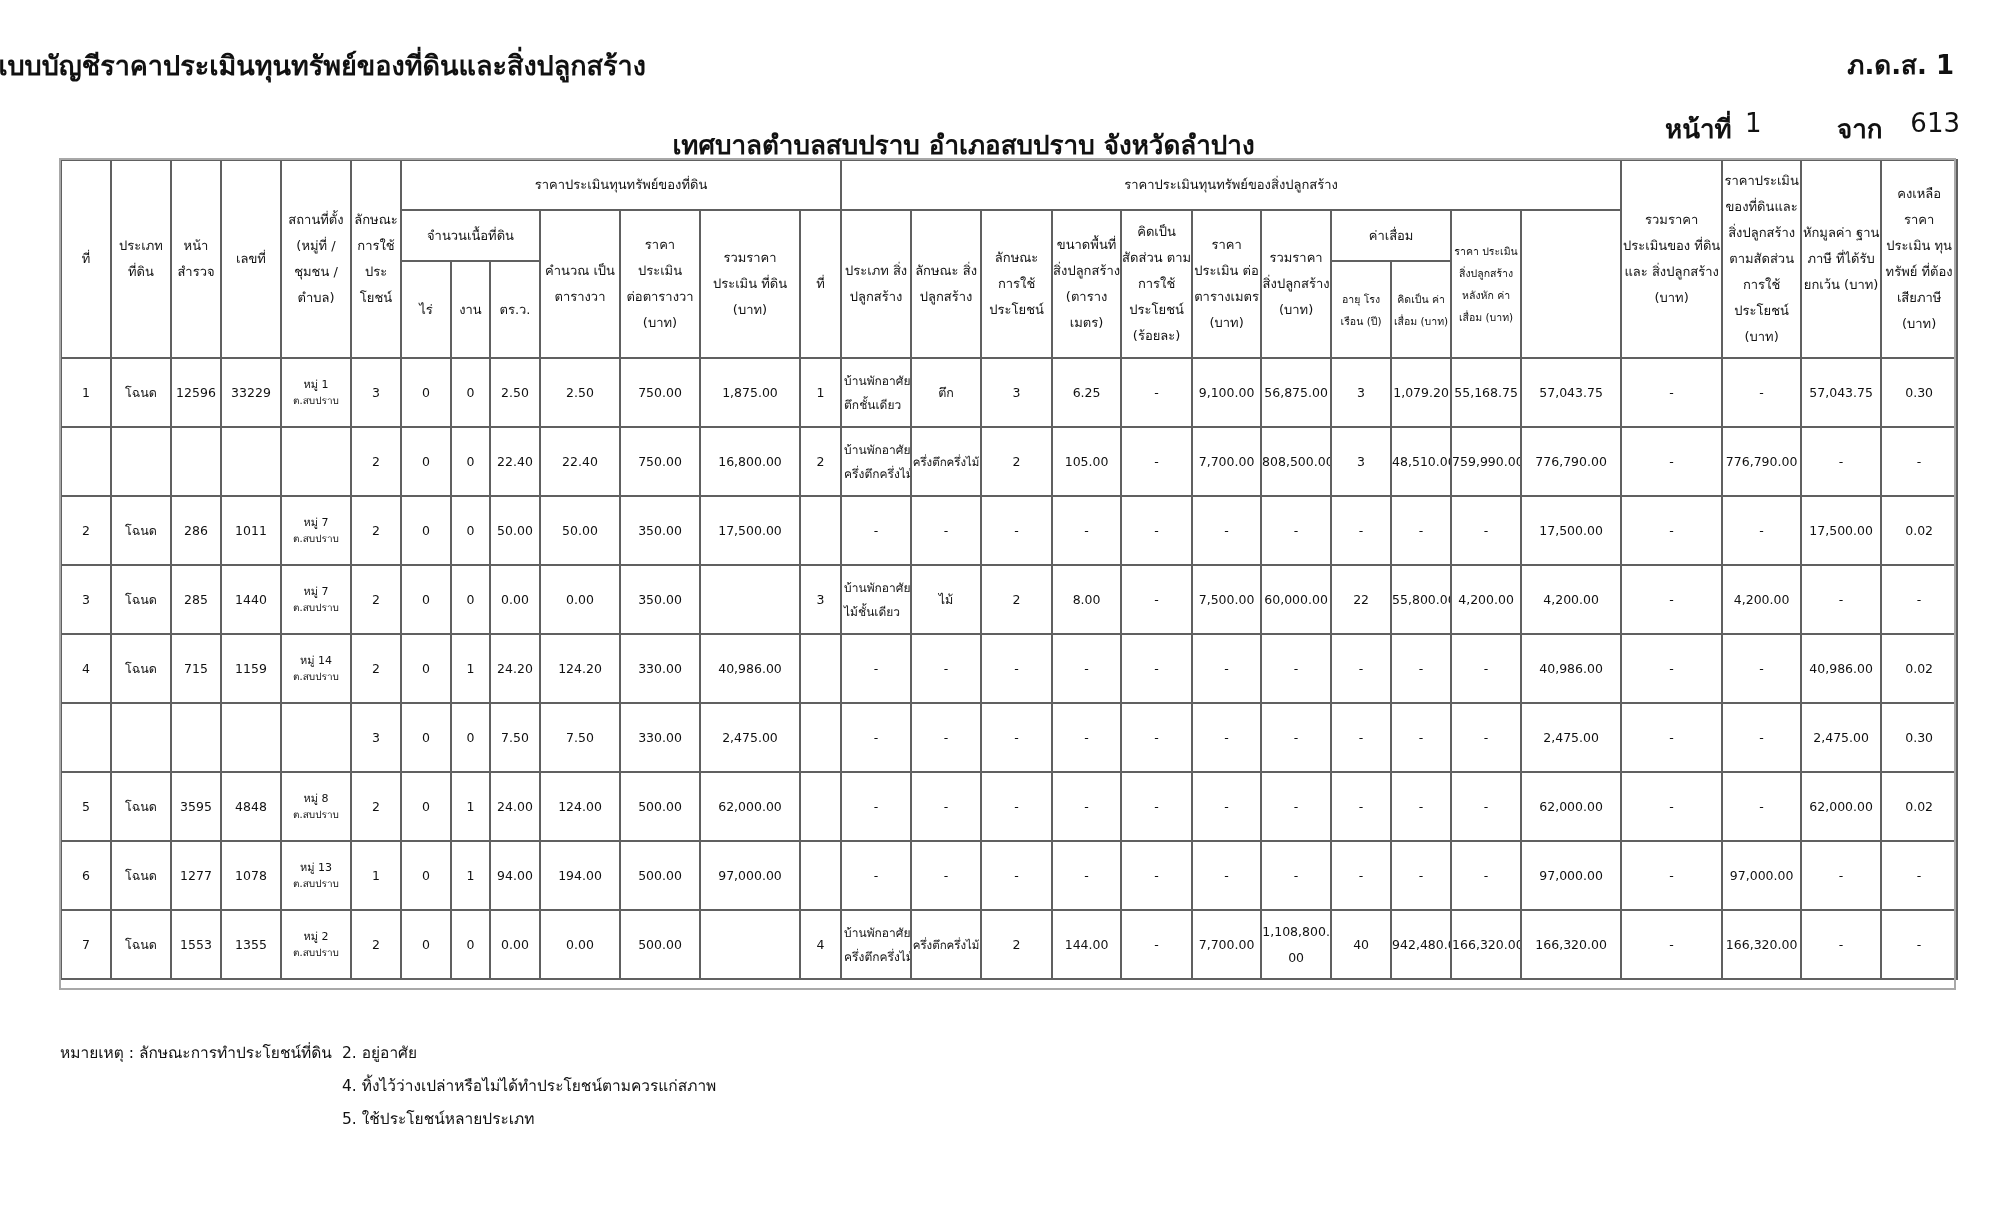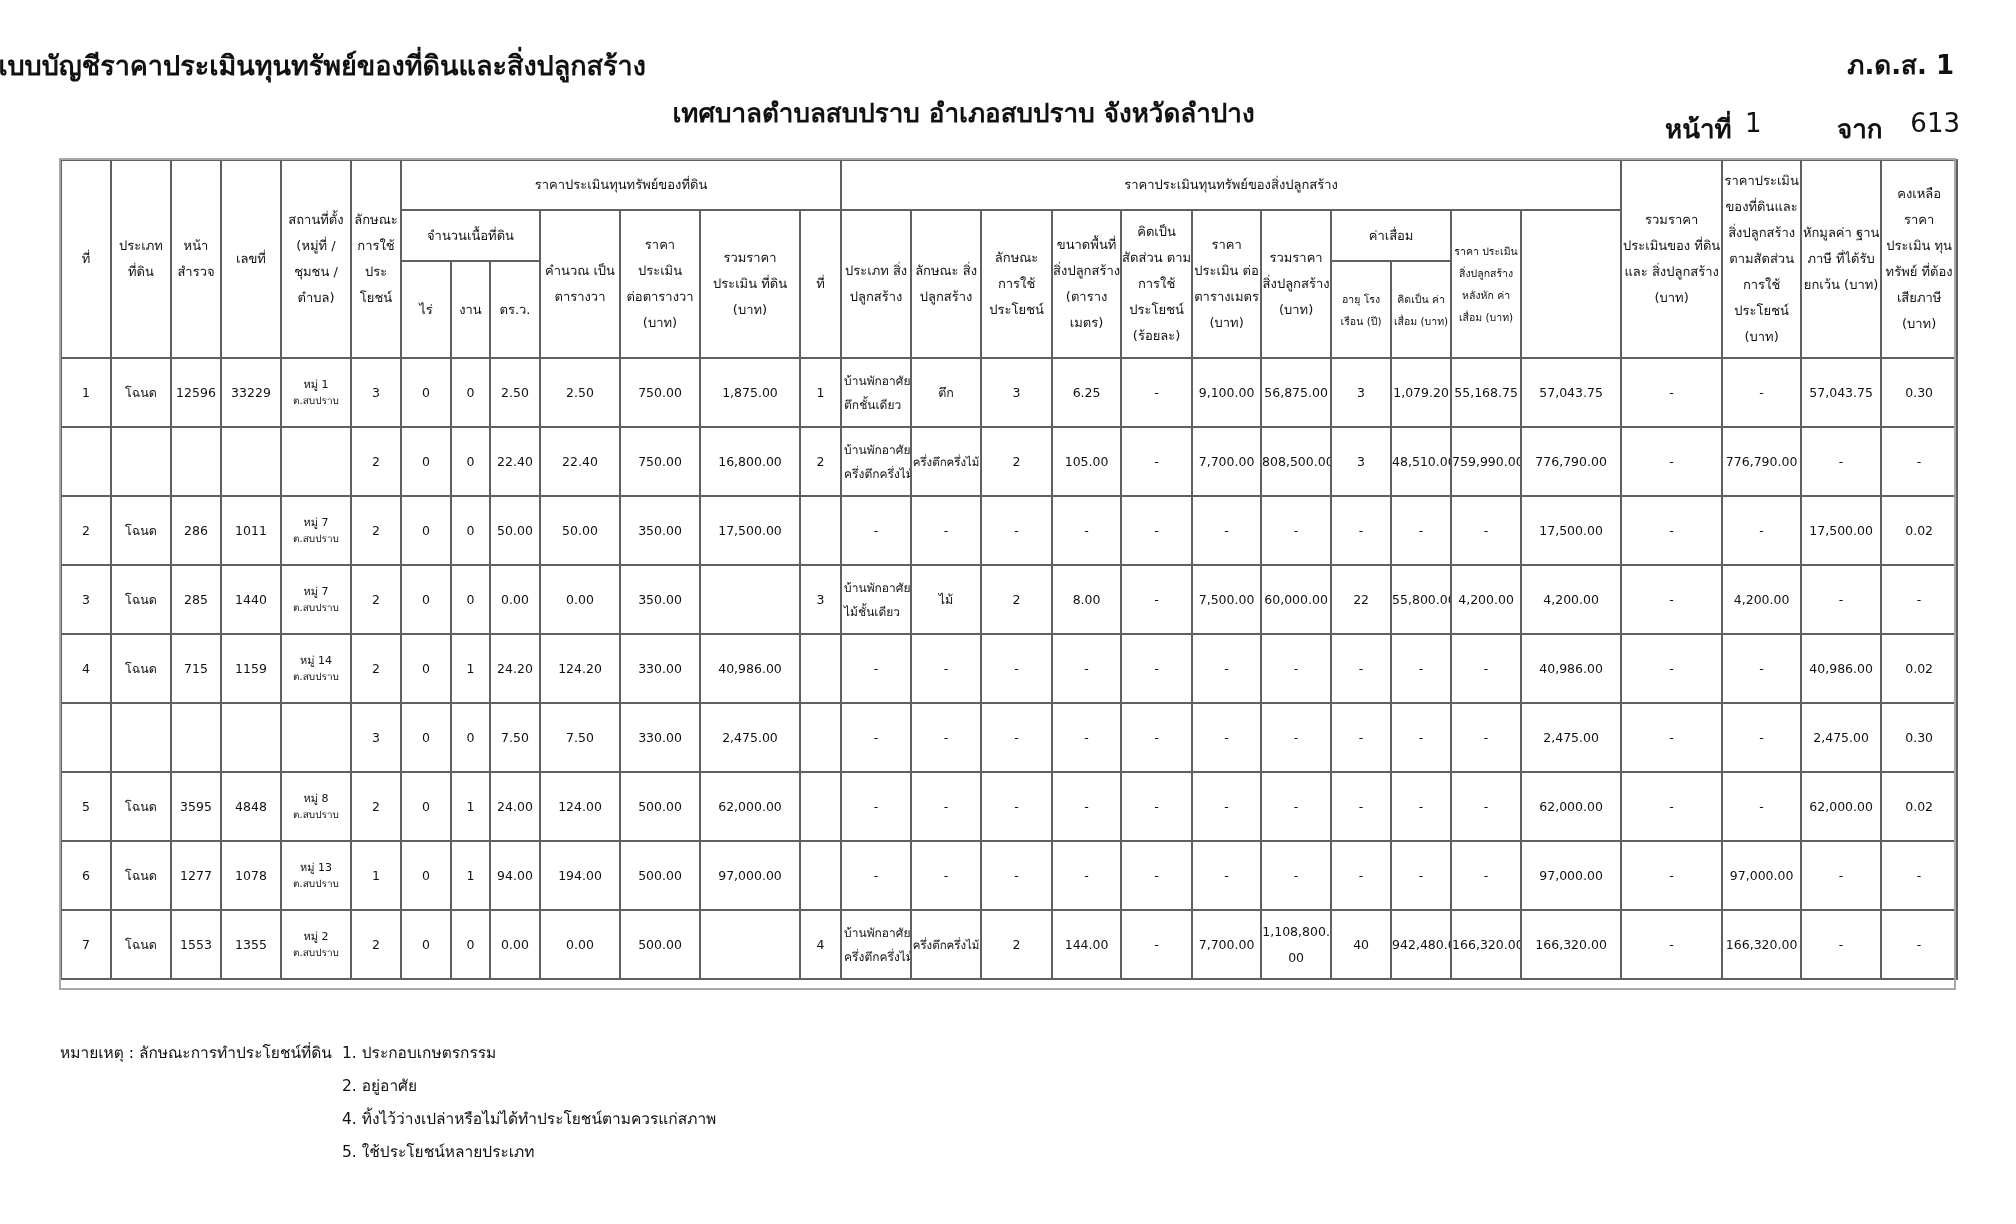--- a/index.html
+++ b/index.html
@@ -2,21 +2,21 @@
 <html><head>
 <meta charset="utf-8">
 <style>
   html, body { margin:0; padding:0; background:#ffffff; }
   body { width:2016px; height:1224px; position:relative; overflow:hidden;
          font-family:"DejaVu Sans", "Liberation Sans", sans-serif; color:#111; }
   .title { position:absolute; top:44px; left:0; width:1656px; text-align:left;
            font-size:27px; font-weight:bold; }
   .title span { display:inline-block; margin-left:-10px; }
   .form-code { position:absolute; top:44px; right:62px; font-size:26px; font-weight:bold; }
-  .subtitle { position:absolute; top:92px; left:0; width:1927px; text-align:center;
+  .subtitle { position:absolute; top:124px; left:0; width:1927px; text-align:center;
               font-size:26px; font-weight:bold; }
   .pageinfo { position:absolute; top:108px; left:1665px; width:295px; font-size:26px; font-weight:bold; }
   .pageinfo .lbl { position:absolute; left:0; }
   .pageinfo .num { position:absolute; left:80px; font-weight:normal; }
   .pageinfo .of { position:absolute; left:172px; }
   .pageinfo .total { position:absolute; right:0; font-weight:normal; }
 
   table.reg { position:absolute; left:60px; top:159px; border-collapse:collapse;
               table-layout:fixed; width:1896px; }
   table.reg td, table.reg th { border:2px solid #606060; text-align:center; vertical-align:middle;
@@ -441,18 +441,17 @@
         <td>-</td>
         <td>-</td>
       </tr>
     </tbody>
 </table>
 <div class="outer-border"></div>
 
 <div class="notes">
   <div class="lead">หมายเหตุ : ลักษณะการทำประโยชน์ที่ดิน</div>
   <ul>
-    <li>1. ประกอบเกษตรกรรม</li>
     <li>2. อยู่อาศัย</li>
     <li>4. ทิ้งไว้ว่างเปล่าหรือไม่ได้ทำประโยชน์ตามควรแก่สภาพ</li>
     <li>5. ใช้ประโยชน์หลายประเภท</li>
   </ul>
 </div>
 
 </body></html>

